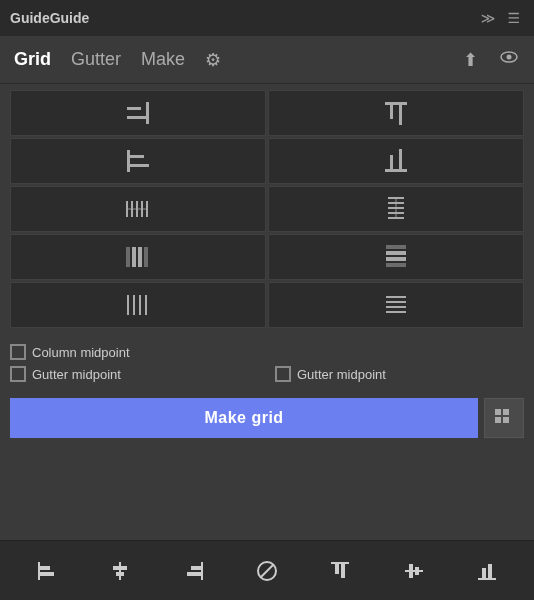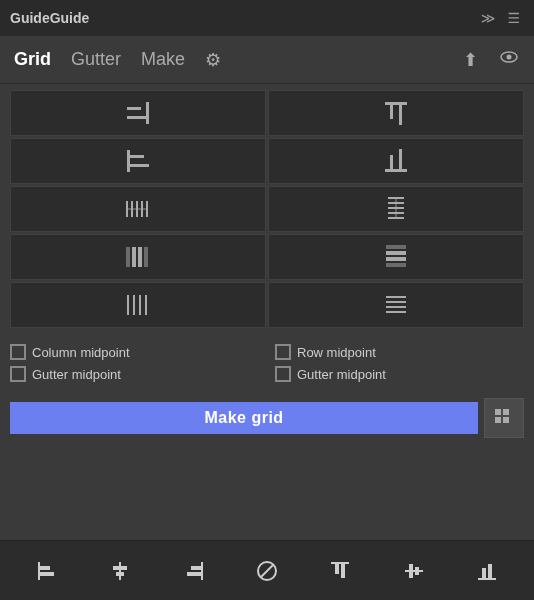--- a/index.html
+++ b/index.html
@@ -135,21 +135,21 @@
       padding: 8px 10px;
       display: flex;
       align-items: center;
       gap: 6px;
     }
     .make-grid-btn {
       flex: 1;
       background: #6b7ff0;
       color: #ffffff;
       border: none;
-      height: 32px;
+      height: 40px;
       font-size: 16px;
       font-weight: 600;
       cursor: pointer;
       letter-spacing: 0.5px;
     }
     .grid-icon-btn {
       background: #4a4a4a;
       border: 1px solid #555;
       width: 40px;
       height: 40px;
@@ -326,24 +326,20 @@
   </div>
 
 </div>
 
 <div class="checkbox-section">
   <div class="checkbox-row">
     <div class="checkbox-item">
       <div class="checkbox-box"></div>
       <span class="checkbox-label">Column midpoint</span>
     </div>
-    <div class="checkbox-item">
-      <div class="checkbox-box"></div>
-      <span class="checkbox-label">Row midpoint</span>
-    </div>
   </div>
   <div class="checkbox-row">
     <div class="checkbox-item">
       <div class="checkbox-box"></div>
       <span class="checkbox-label">Gutter midpoint</span>
     </div>
     <div class="checkbox-item">
       <div class="checkbox-box"></div>
       <span class="checkbox-label">Gutter midpoint</span>
     </div>

